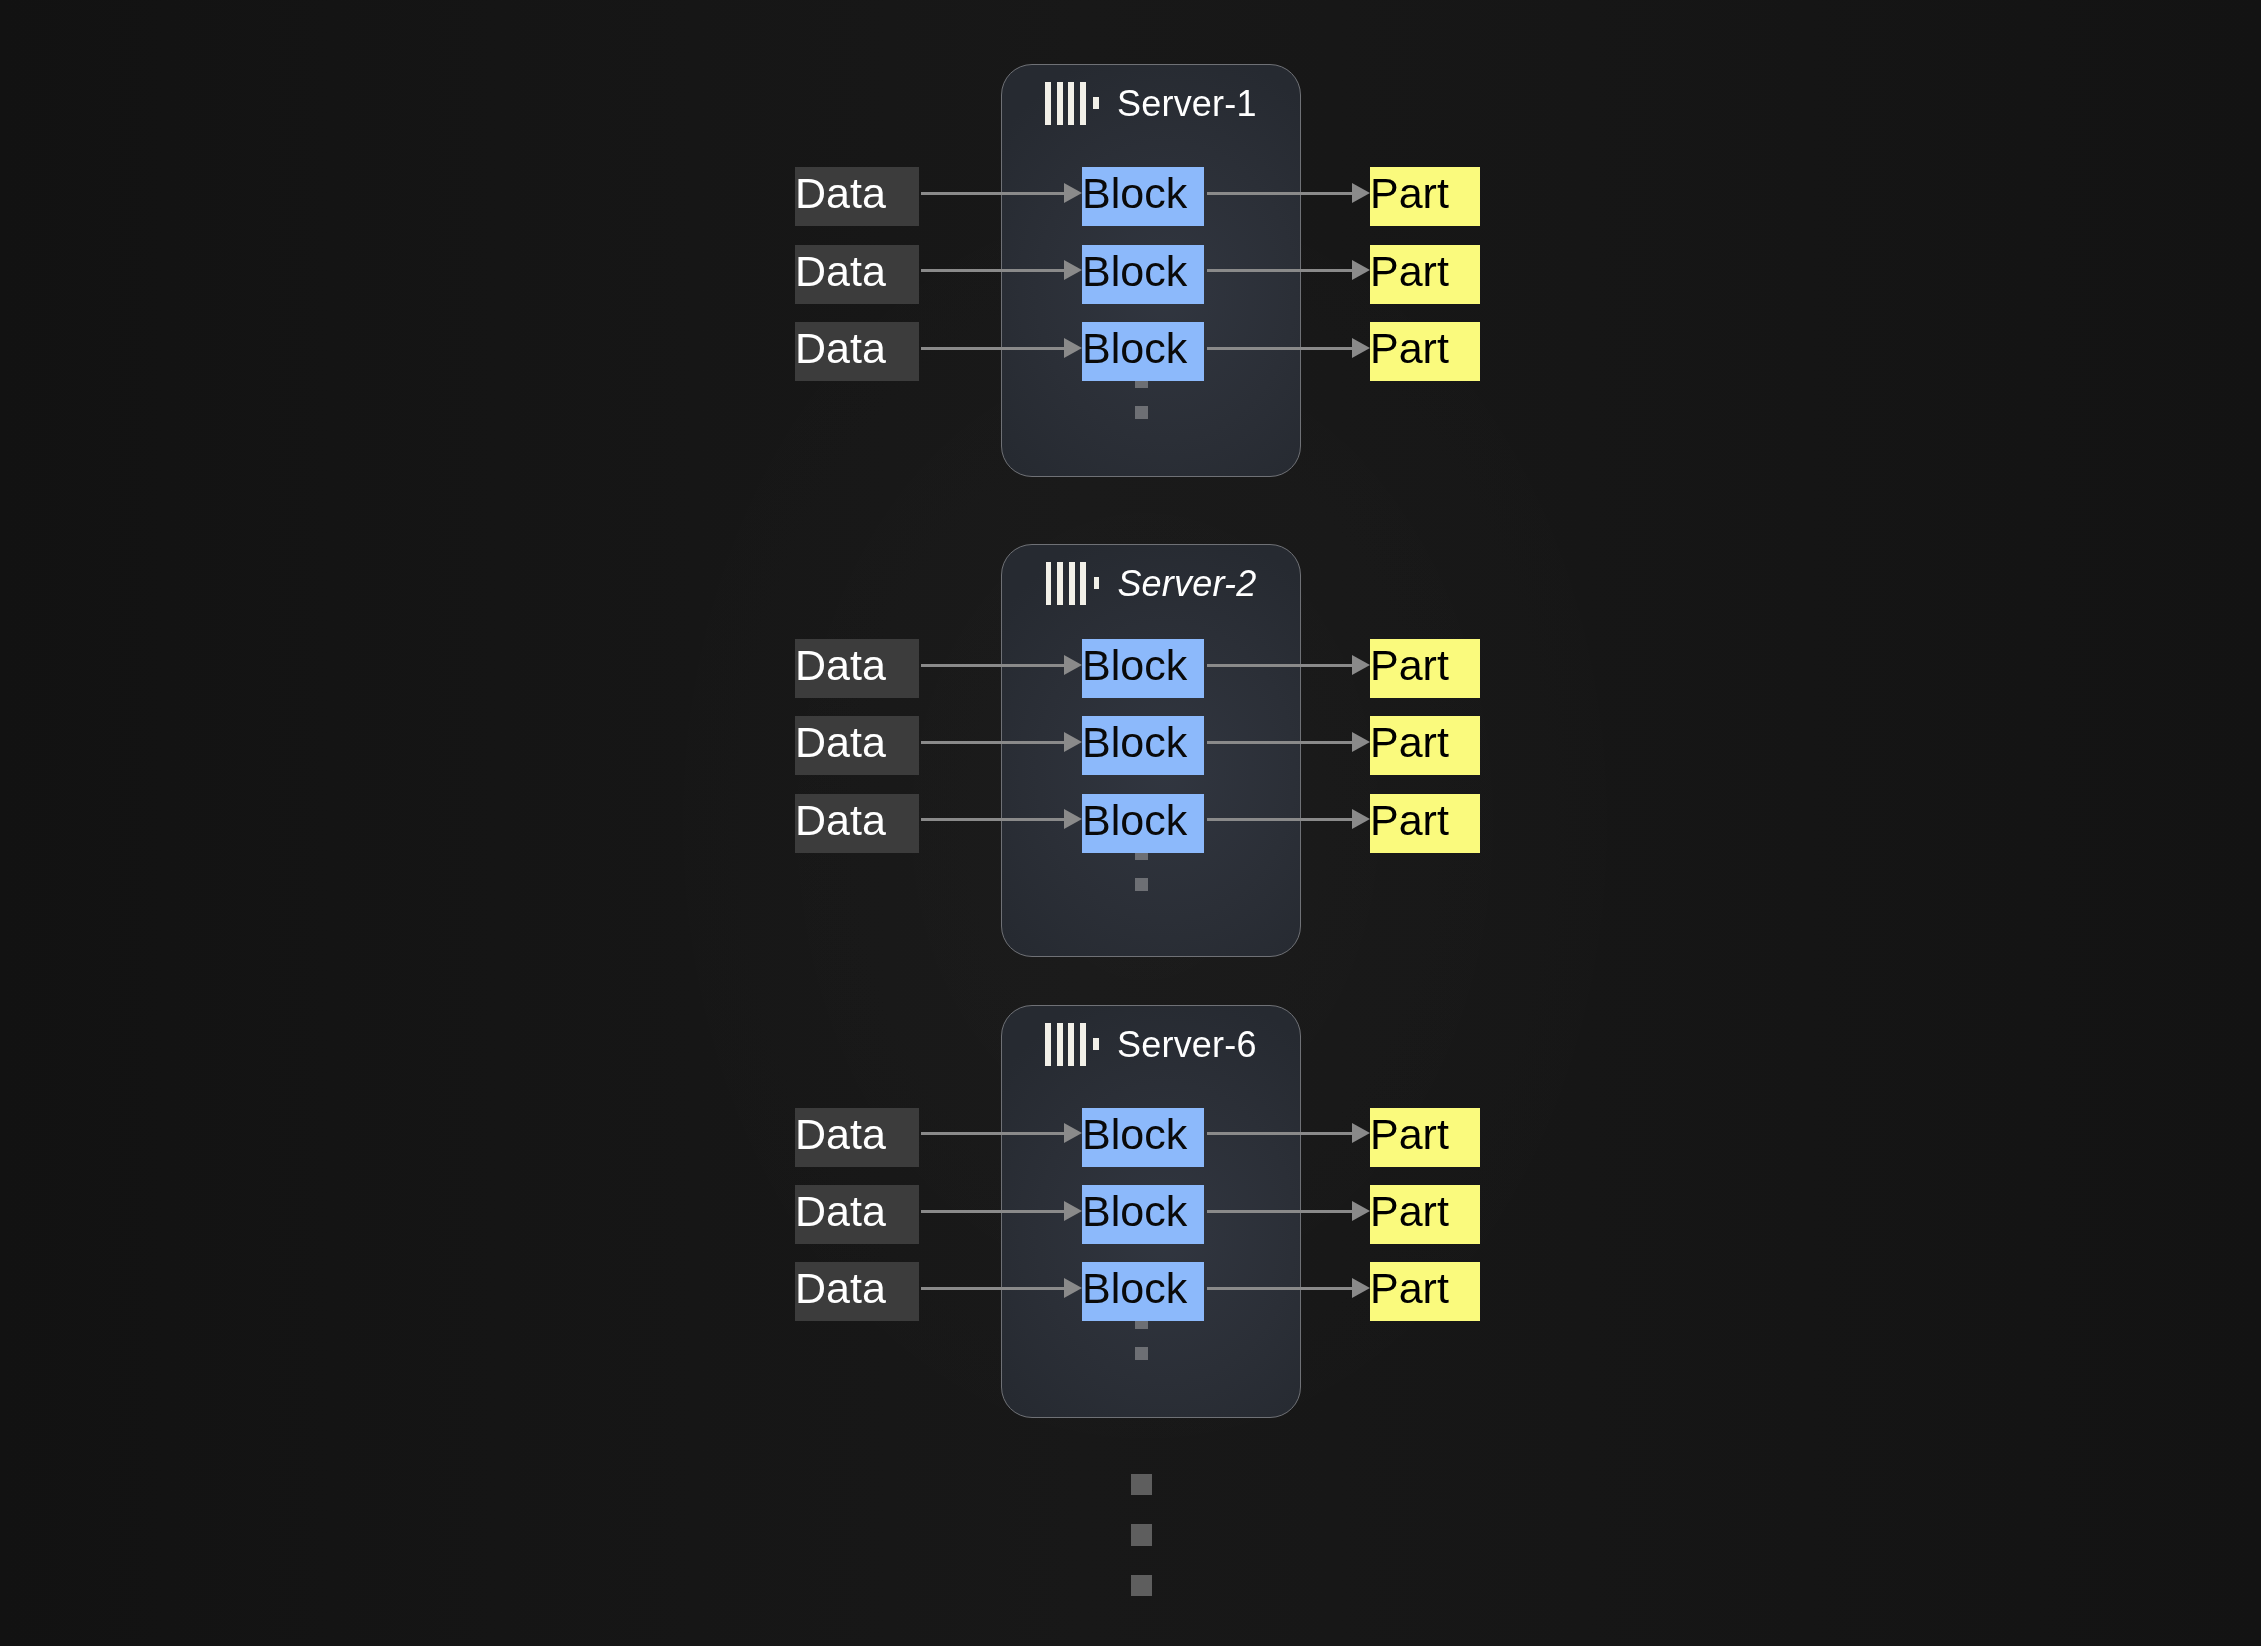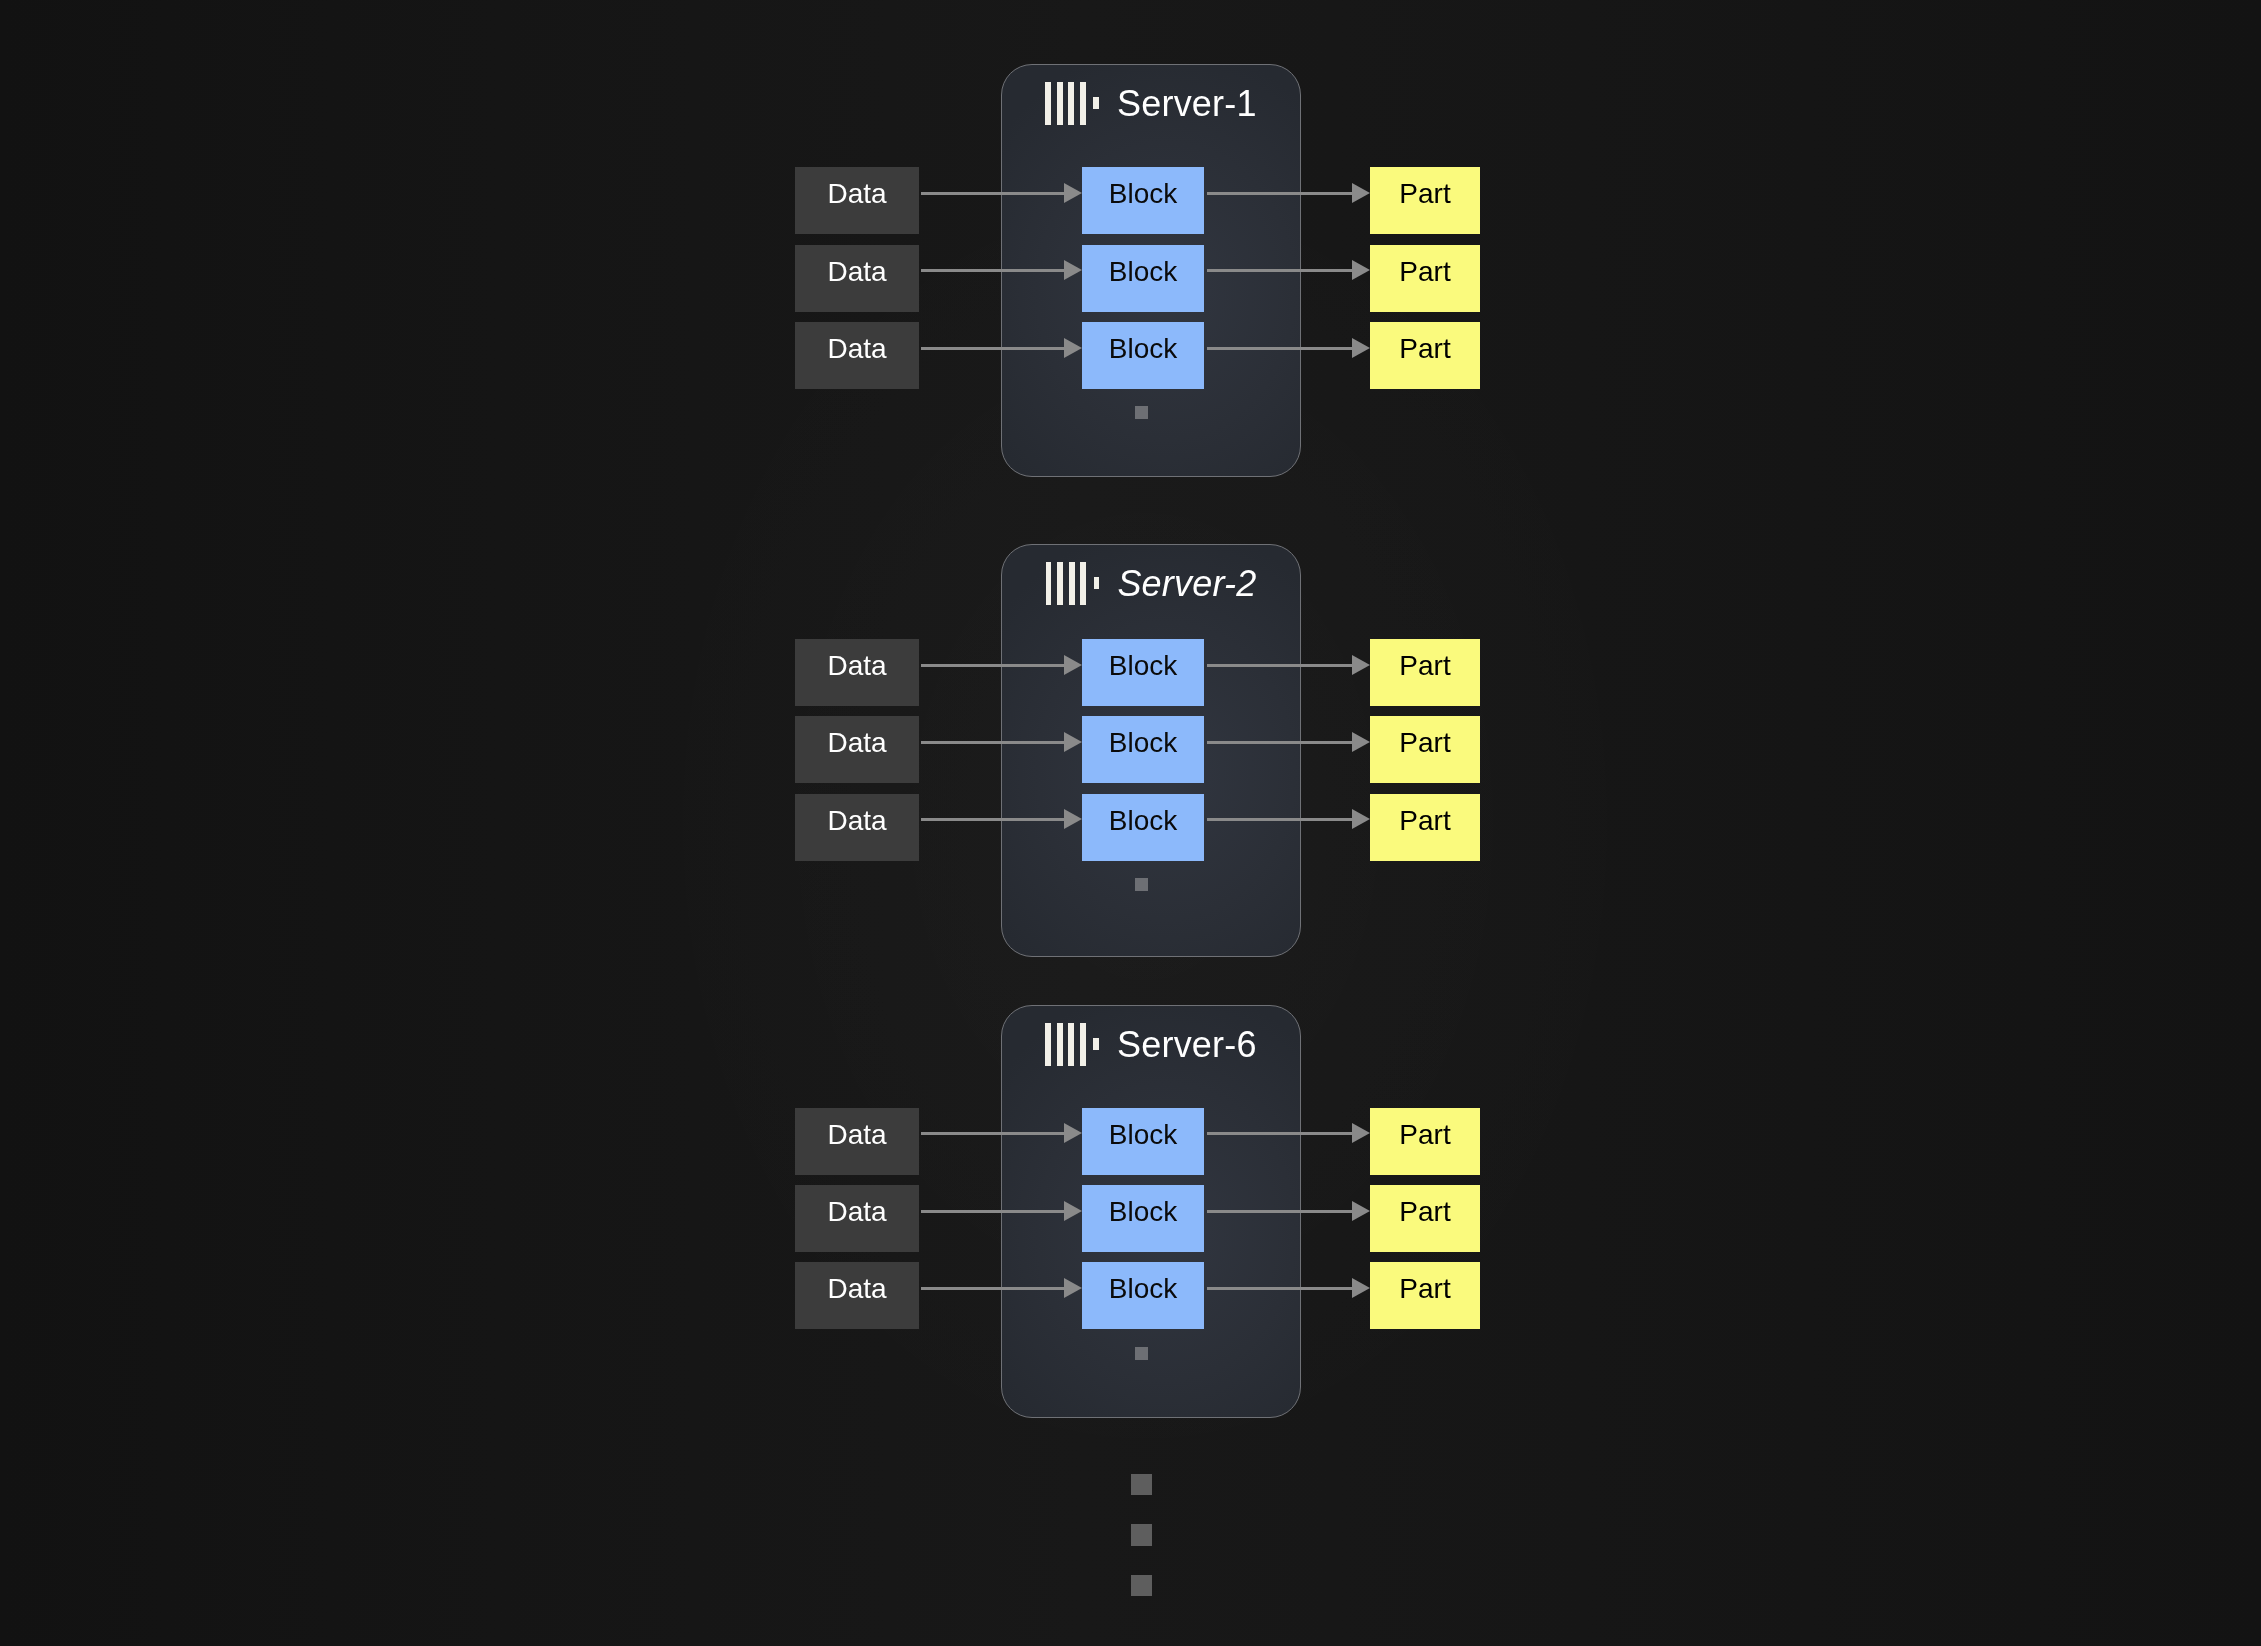--- a/index.html
+++ b/index.html
@@ -87,24 +87,24 @@
     color: #ffffff;
     font-size: 36px;
     line-height: 43px;
     letter-spacing: 0.2px;
     white-space: nowrap;
   }
 
   
   .node {
     position: absolute;
-    height: 67px;
+    height: 59px;
     line-height: 53px;
-    text-align: center;
-    font-size: 28px;
+    text-align: left;
+    font-size: 43px;
     white-space: nowrap;
     box-sizing: border-box;
   }
 
   .node-data {
     left: 795px;
     width: 124px;
     background: #3c3c3c;
     color: #ffffff;
   }

